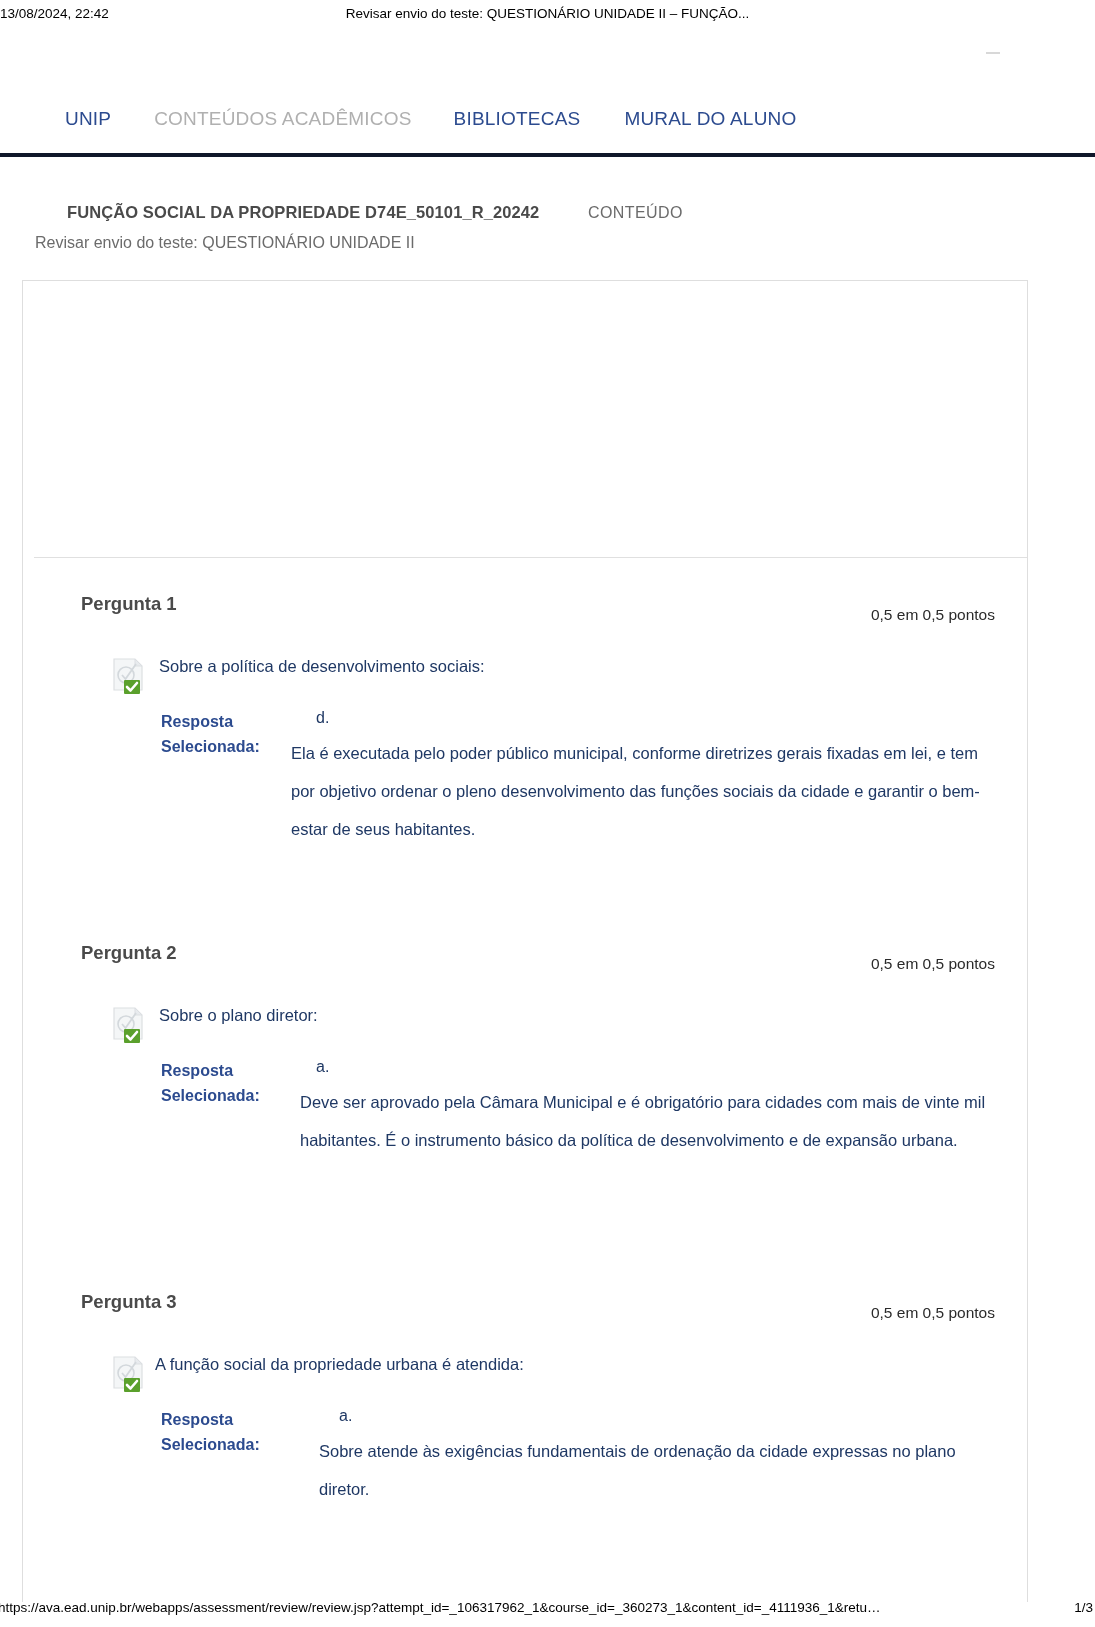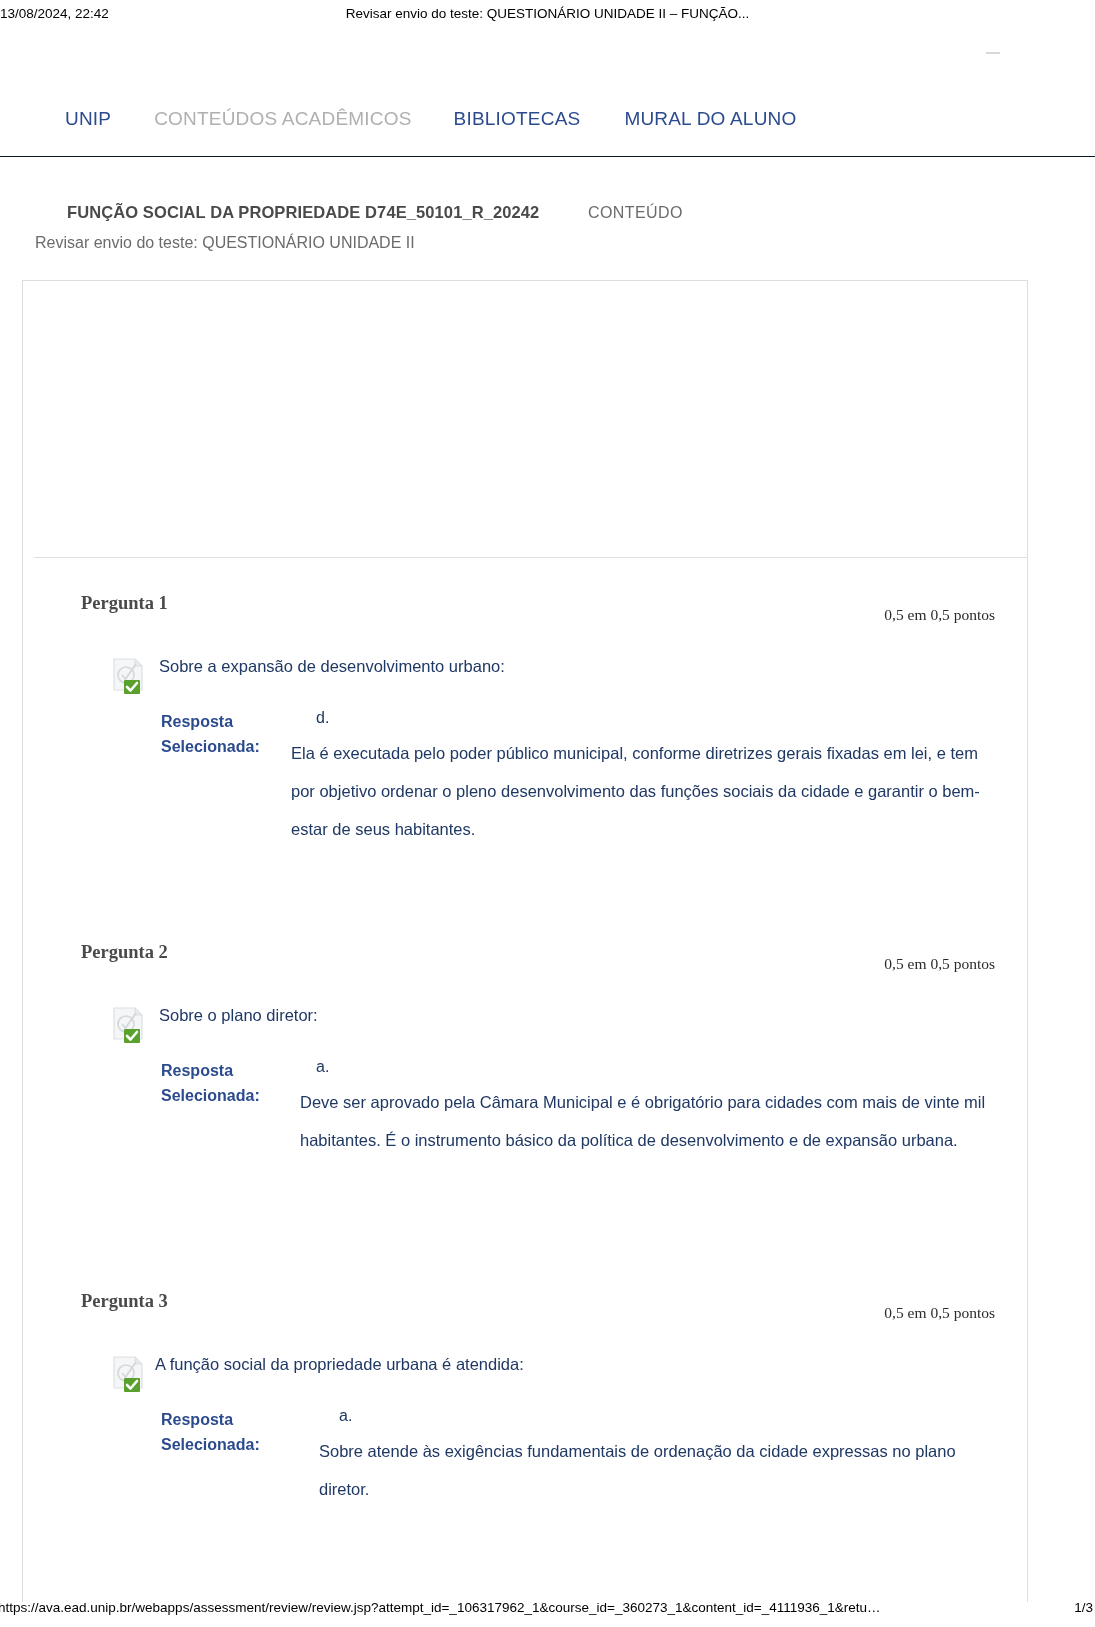--- a/index.html
+++ b/index.html
@@ -87,21 +87,21 @@
     background: #d8d8d8;
   }
 
   
   .topnav {
     position: absolute;
     top: 57px;
     left: 0;
     width: 1095px;
     height: 60px;
-    border-bottom: 1px solid #0f172a;
+    border-bottom: 4px solid #0f172a;
     box-sizing: border-box;
   }
   .topnav-inner {
     position: absolute;
     left: 65px;
     top: 5px;
     display: flex;
     align-items: center;
     gap: 0px;
   }
@@ -182,21 +182,20 @@
 
   
   .question {
     position: absolute;
     left: 0;
     width: 100%;
   }
   .q-header {
     position: relative;
     height: 40px;
-    font-family: Liberation Serif, serif;
   }
   .q-title {
     position: absolute;
     left: 58px;
     top: 0;
     font-size: 18.5px;
     font-weight: bold;
     color: #4a4a4a;
     white-space: nowrap;
   }
@@ -317,21 +316,21 @@
           <span class="q-icon">
             <svg width="36" height="40" viewBox="0 0 36 40" xmlns="http://www.w3.org/2000/svg">
               <path d="M3 4 H24 L31 11 V35 H3 Z" fill="#f4f6f7" stroke="#dcdfe2" stroke-width="1.2"></path>
               <path d="M24 4 L24 11 L31 11 Z" fill="#e8ebee" stroke="#dcdfe2" stroke-width="1"></path>
               <circle cx="15" cy="20" r="8" fill="none" stroke="#d3d8dc" stroke-width="1.6"></circle>
               <path d="M11 20 L14.5 24 L25 9" fill="none" stroke="#d3d8dc" stroke-width="1.8"></path>
               <rect x="13" y="25" width="16" height="14" rx="1" fill="#5aa02c"></rect>
               <path d="M16 32 L19.5 35.5 L26 28" fill="none" stroke="#ffffff" stroke-width="2.6" stroke-linecap="round" stroke-linejoin="round"></path>
             </svg>
           </span>
-          <span class="q-prompt">Sobre a expansão de desenvolvimento urbano:</span>
+          <span class="q-prompt">Sobre a política de desenvolvimento sociais:</span>
         </div>
         <div class="answer-block">
           <div class="ans-label">
             <span>Resposta</span>
             <span class="l2">Selecionada:</span>
           </div>
           <div class="ans-letter">d.</div>
           <div class="ans-text">Ela é executada pelo poder público municipal, conforme diretrizes gerais fixadas em lei, e tem por objetivo ordenar o pleno desenvolvimento das funções sociais da cidade e garantir o bem-estar de seus habitantes.</div>
         </div>
       </div>

